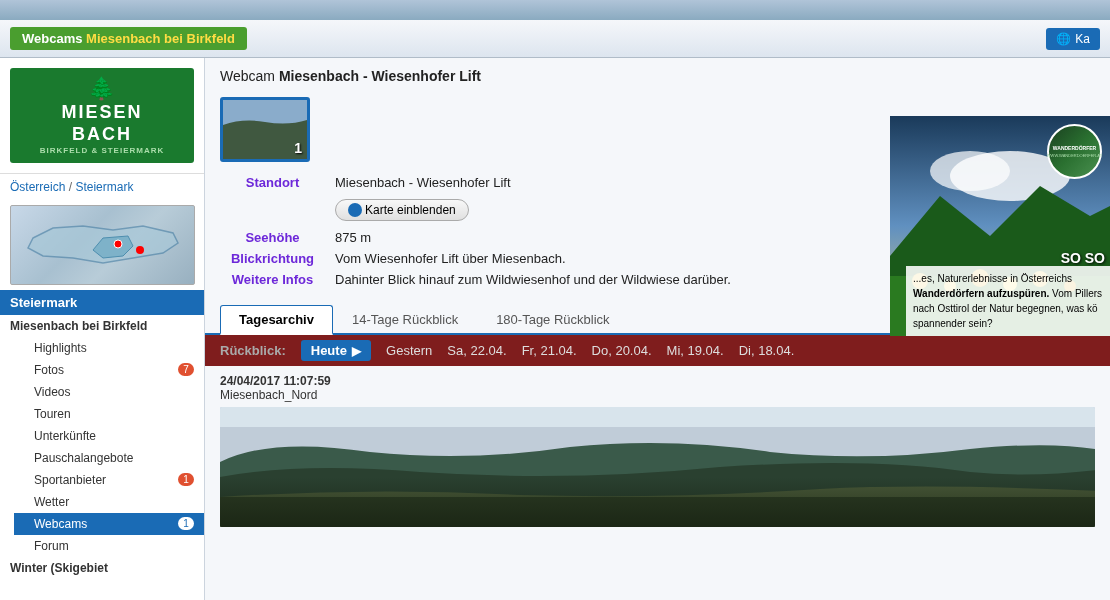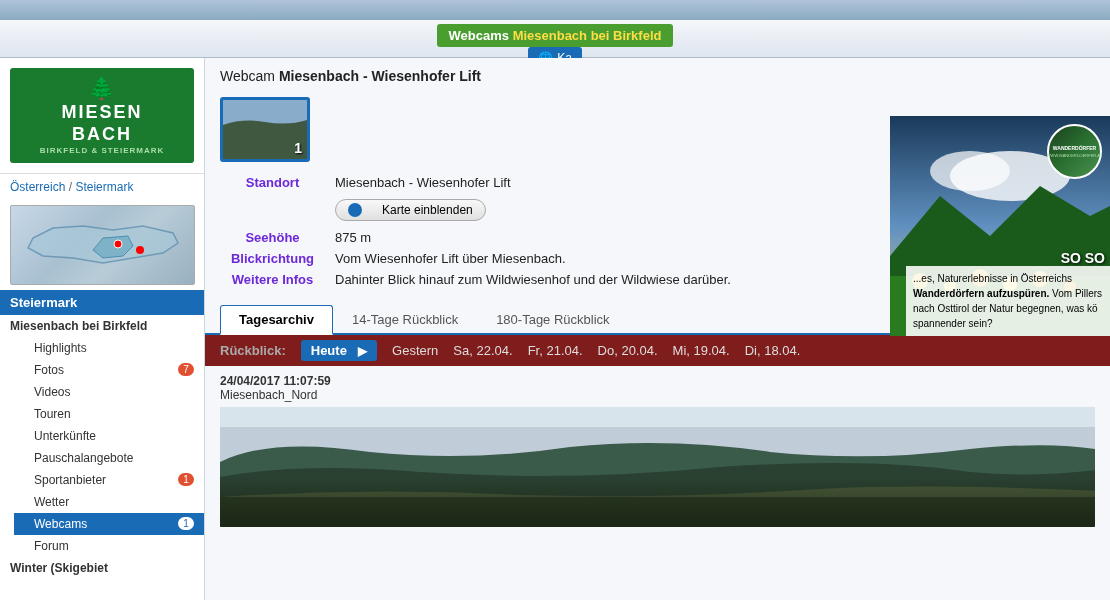--- a/index.html
+++ b/index.html
@@ -2,21 +2,21 @@
 <html><head>
   <meta charset="utf-8">
   <style>
     * { margin: 0; padding: 0; box-sizing: border-box; }
     body { font-family: Arial, sans-serif; font-size: 13px; background: #e8eef5; width: 1110px; height: 600px; overflow: hidden; }
 
     
     .top-bar { height: 20px; background: linear-gradient(to bottom, #b0c4d8, #8aaac0); }
 
     
-    .header { height: 38px; background: linear-gradient(to bottom, #f5f7fa, #dde5ef); display: flex; align-items: center; justify-content: space-between; padding: 4px 10px; border-bottom: 1px solid #b0bcc8; flex-direction: column; }
+    .header { height: 38px; background: linear-gradient(to bottom, #f5f7fa, #dde5ef); display: flex; align-items: center; justify-content: space-between; padding: 18px 10px; border-bottom: 1px solid #b0bcc8; }
     .breadcrumb-nav { display: flex; align-items: center; gap: 4px; }
     .breadcrumb-green { background: #4a9e2f; color: white; padding: 4px 12px; font-size: 13px; font-weight: bold; border-radius: 3px; }
     .breadcrumb-green span { color: #fff; }
     .header-right { display: flex; align-items: center; gap: 6px; }
     .ka-button { background: #1a6bb5; color: white; border: none; border-radius: 3px; padding: 4px 10px; font-size: 12px; cursor: pointer; display: flex; align-items: center; gap: 4px; }
 
     
     .main-layout { display: flex; height: 542px; }
 
     
@@ -53,32 +53,32 @@
     .webcam-thumbs { display: flex; gap: 8px; padding: 0 15px 10px 15px; }
     .webcam-thumb { width: 90px; height: 65px; border: 3px solid #1a6bb5; border-radius: 3px; background: linear-gradient(180deg, #7ab0d0 0%, #6080a0 40%, #405870 70%, #304860 100%); position: relative; cursor: pointer; overflow: hidden; }
     .webcam-thumb-num { position: absolute; bottom: 3px; right: 5px; color: white; font-size: 14px; font-weight: bold; text-shadow: 1px 1px 2px #000; }
 
     
     .info-table { padding: 0 15px 10px 15px; }
     .info-row { display: flex; align-items: flex-start; padding: 3px 0; font-size: 13px; }
     .info-label { width: 115px; text-align: center; color: #6d28d9; font-weight: bold; padding-right: 10px; flex-shrink: 0; }
     .info-value { color: #222; }
 
-    .map-button { display: inline-flex; align-items: center; gap: 20px; background: linear-gradient(to bottom, #f8f8f8, #e0e0e0); border: 1px solid #aaa; border-radius: 12px; padding: 3px 12px; font-size: 12px; cursor: pointer; margin: 3px 0 3px 0; }
+    .map-button { display: inline-flex; align-items: center; gap: 3px; background: linear-gradient(to bottom, #f8f8f8, #e0e0e0); border: 1px solid #aaa; border-radius: 12px; padding: 3px 12px; font-size: 12px; cursor: pointer; margin: 3px 0 3px 0; }
     .map-button-icon { width: 14px; height: 14px; background: #1a6bb5; border-radius: 50%; display: inline-block; }
 
     
     .tabs-bar { border-bottom: 2px solid #1a6bb5; padding: 0 15px; display: flex; gap: 0; margin-top: 5px; }
     .tab { padding: 6px 18px; font-size: 13px; cursor: pointer; color: #555; border: 1px solid transparent; border-bottom: none; }
     .tab.active { background: white; border-color: #1a6bb5 #1a6bb5 white; color: #000; font-weight: bold; border-radius: 3px 3px 0 0; margin-bottom: -2px; border-bottom: 2px solid white; }
 
     
     .archive-bar { background: #7f1d1d; color: white; display: flex; align-items: center; padding: 5px 15px; gap: 15px; margin: 0; font-size: 13px; }
     .archive-bar-label { color: #aaa; font-weight: bold; }
-    .archive-today { background: #1a6bb5; color: white; padding: 3px 10px; border-radius: 3px; font-weight: bold; display: flex; align-items: center; gap: 11px; }
+    .archive-today { background: #1a6bb5; color: white; padding: 3px 10px; border-radius: 3px; font-weight: bold; display: flex; align-items: center; gap: 5px; }
     .archive-date { color: #ddd; cursor: pointer; }
 
     
     .webcam-image-area { padding: 8px 15px; }
     .webcam-timestamp { font-size: 12px; color: #333; font-weight: bold; }
     .webcam-location { font-size: 12px; color: #333; }
     .webcam-panorama { width: 100%; height: 120px; background: linear-gradient(180deg, #c8d8e8 0%, #a0b8c8 20%, #4a6878 45%, #2a4858 60%, #405030 75%, #304020 100%); border-radius: 2px; margin-top: 5px; position: relative; overflow: hidden; }
     .webcam-panorama-overlay { position: absolute; bottom: 0; left: 0; right: 0; height: 50px; background: linear-gradient(to top, rgba(20,30,15,0.7), transparent); }
 
     

